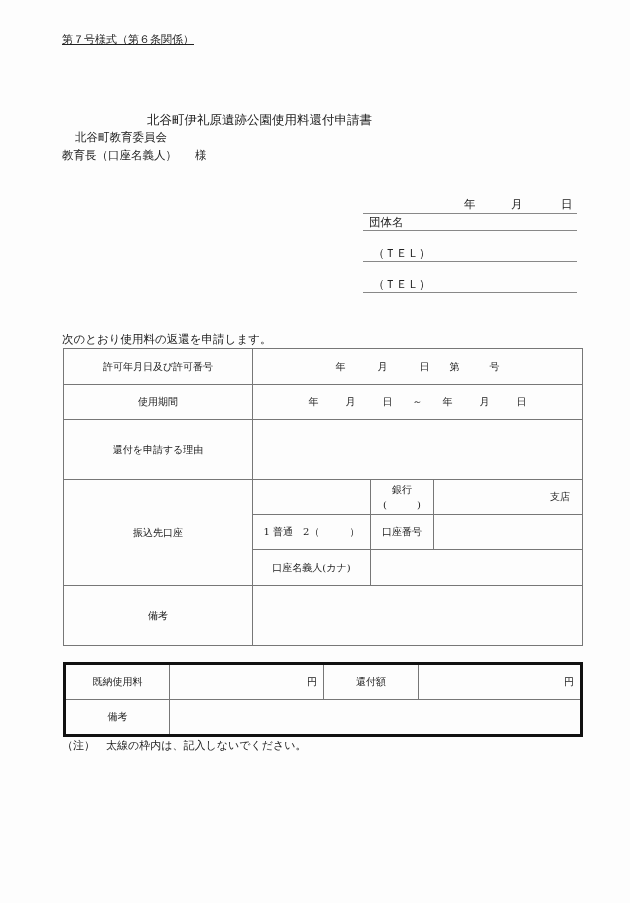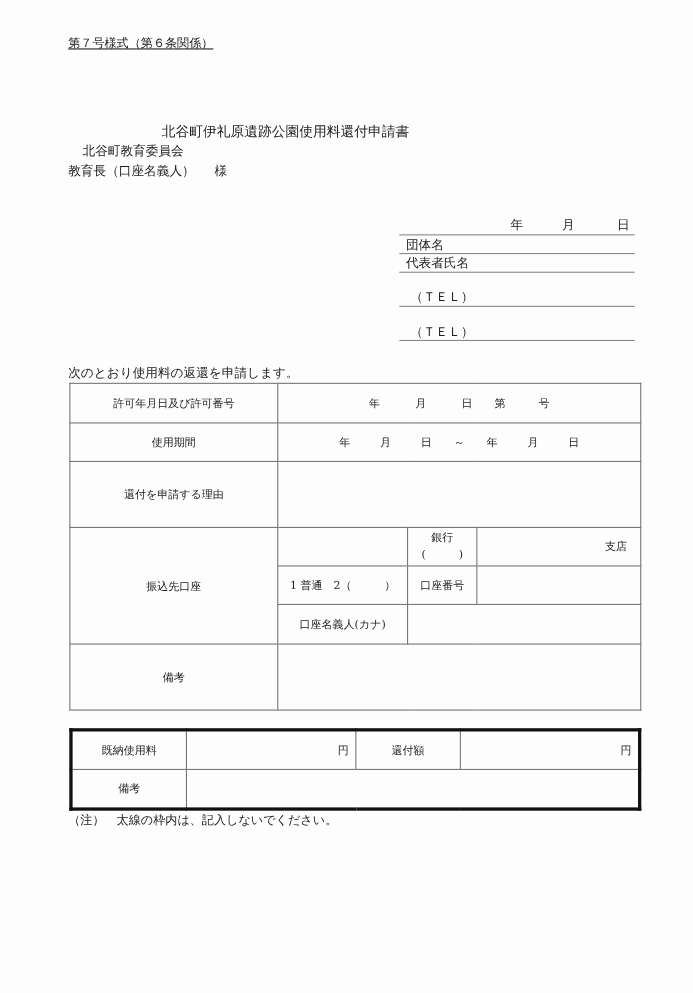--- a/index.html
+++ b/index.html
@@ -42,21 +42,20 @@
   <span>教育長（口座名義人）</span><span class="sama">様</span>
 </div>
 
 <div class="applicant">
   <div class="date-row">
     <span style="left:101px">年</span>
     <span style="left:148px">月</span>
     <span style="left:198px">日</span>
   </div>
   <div class="row">団体名</div>
-  <div class="row">代表者氏名</div>
   <div class="row tel">（ＴＥＬ）</div>
   <div class="row tel">（ＴＥＬ）</div>
 </div>
 
 <div class="abs intro">次のとおり使用料の返還を申請します。</div>
 
 <table class="main">
   <tbody>
       <tr style="height:36px">
     <td class="lbl">許可年月日及び許可番号</td>

